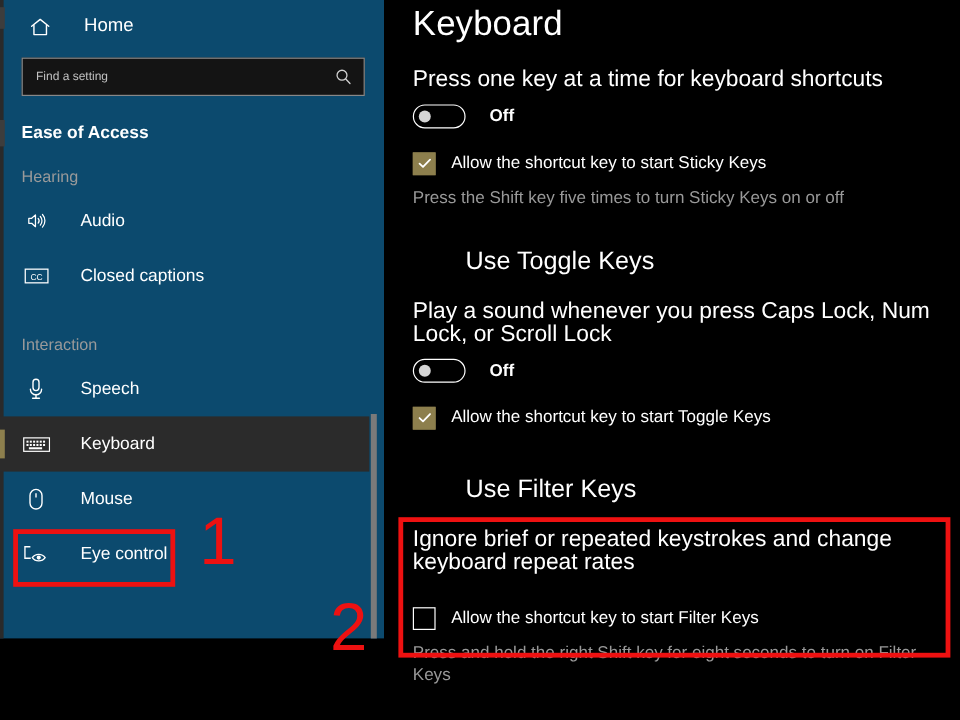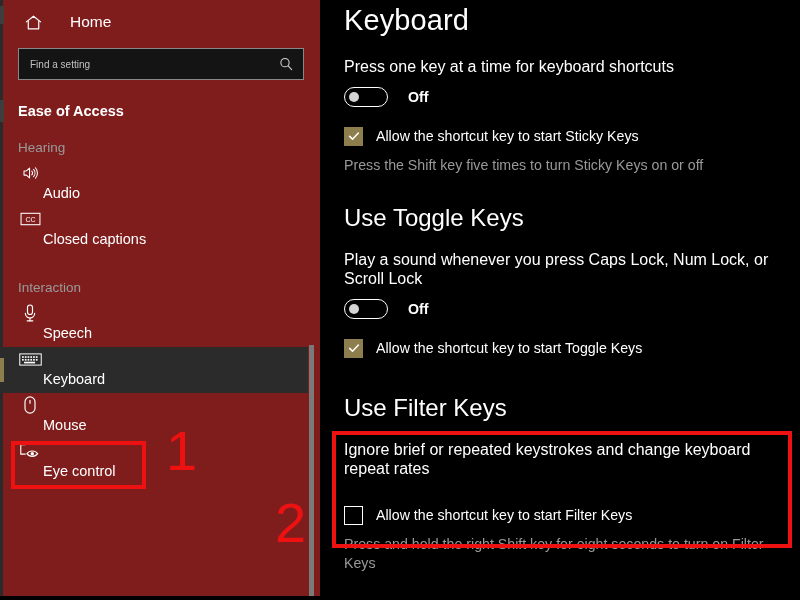--- a/index.html
+++ b/index.html
@@ -20,22 +20,22 @@
     width: 800px;
     height: 600px;
     display: flex;
     background: #000000;
   }
 
   
   #sidebar {
     position: relative;
     width: 320px;
-    height: 596px;
-    background: #7f1d1d;
+    height: 532px;
+    background: #0c4a6e;
     flex: 0 0 320px;
     overflow: hidden;
   }
   .edge-sliver {
     position: absolute;
     left: 0; top: 0;
     width: 3px; height: 600px;
     background: #2a2a2a;
   }
   .edge-nub {
@@ -117,24 +117,23 @@
     color: #9a9a9a;
     font-size: 13.5px;
     height: 26px;
     line-height: 26px;
   }
   .nav-spacer { height: 22px; }
   .nav-item {
     position: relative;
     height: 46px;
     display: flex;
-    align-items: flex-start;
+    align-items: center;
     padding-left: 18px;
     box-sizing: border-box;
-    flex-direction: column;
   }
   .nav-item.selected { background: #2b2b2b; }
   .nav-item .sel-bar {
     position: absolute;
     left: 0; top: 11px;
     width: 4px; height: 24px;
     background: #8d7f4d;
     display: none;
   }
   .nav-item.selected .sel-bar { display: block; }
@@ -187,27 +186,28 @@
     color: #ffffff;
     font-size: 29px;
     font-weight: normal;
     margin: 0;
     padding-top: 0px;
     line-height: 40px;
     letter-spacing: 0.1px;
   }
   .sec-heading {
     color: #ffffff;
-    font-size: 24px;
+    font-size: 21px;
     font-weight: normal;
     line-height: 26px;
+    margin-left: 44px;
   }
   .body-text {
     color: #ffffff;
-    font-size: 16px;
+    font-size: 19px;
     line-height: 19px;
   }
   .hint-text {
     color: #999999;
     font-size: 14.2px;
     line-height: 19px;
   }
 
   .toggle-row {
     display: flex;

